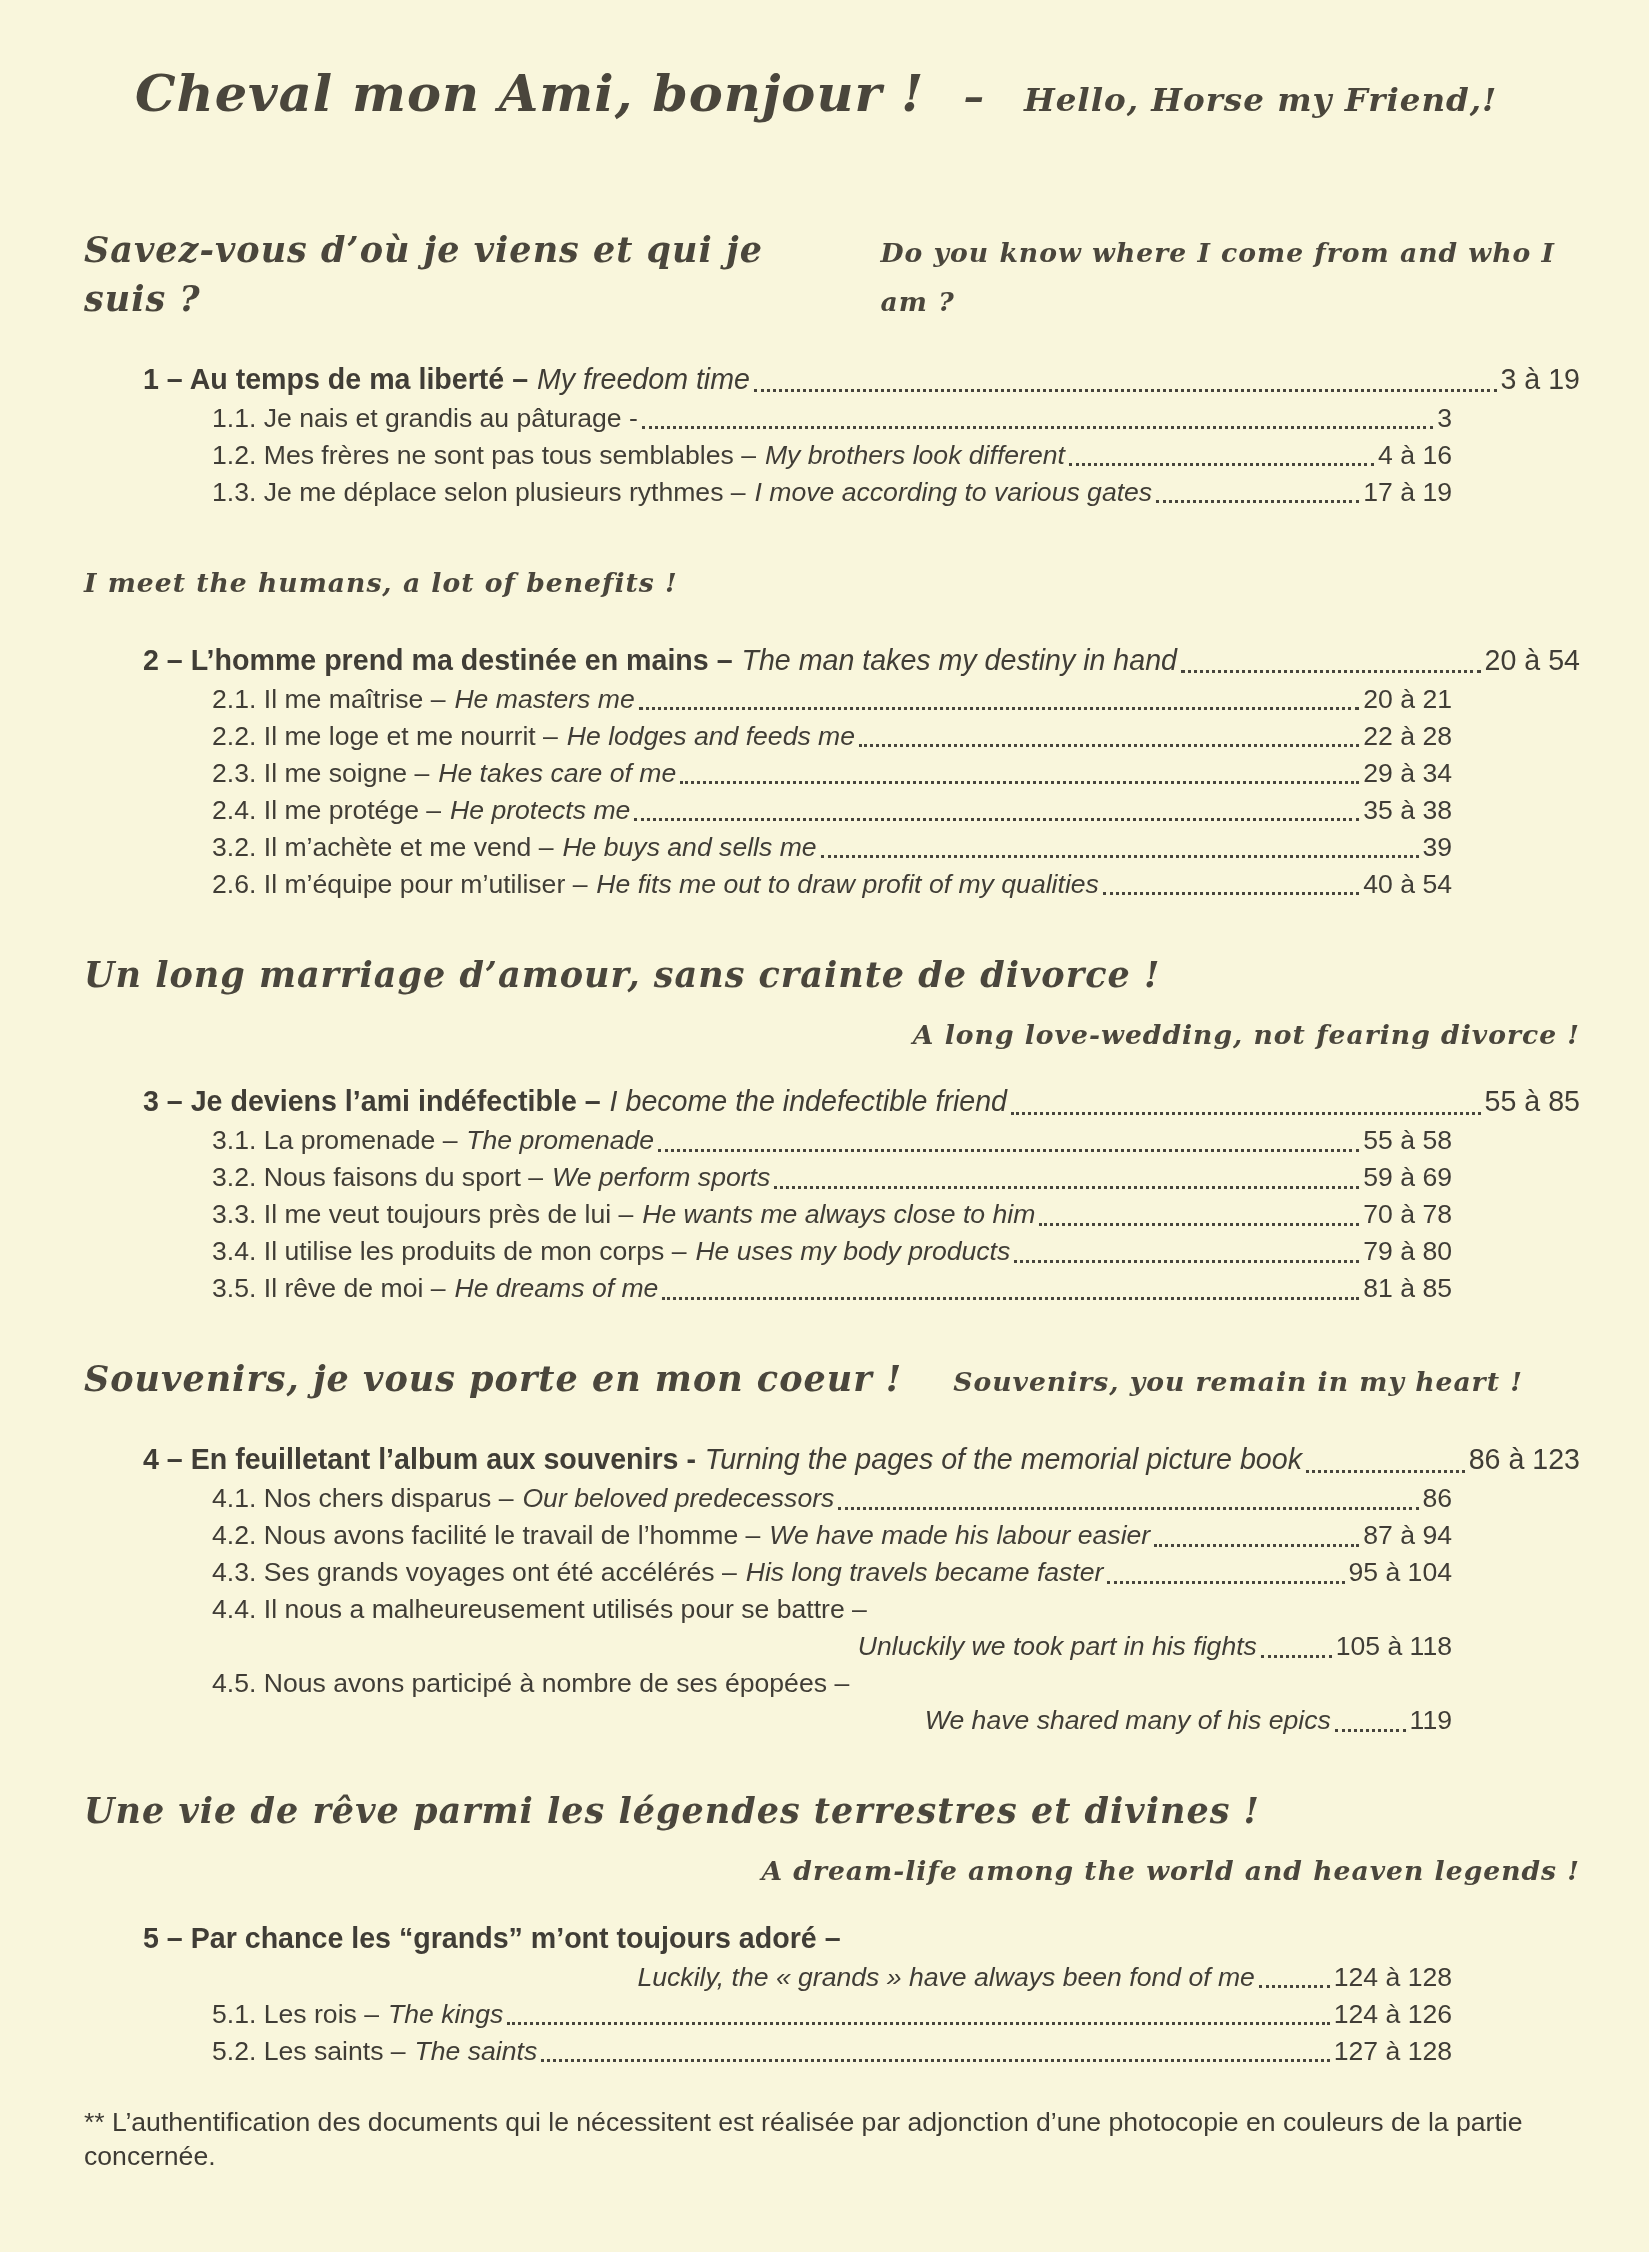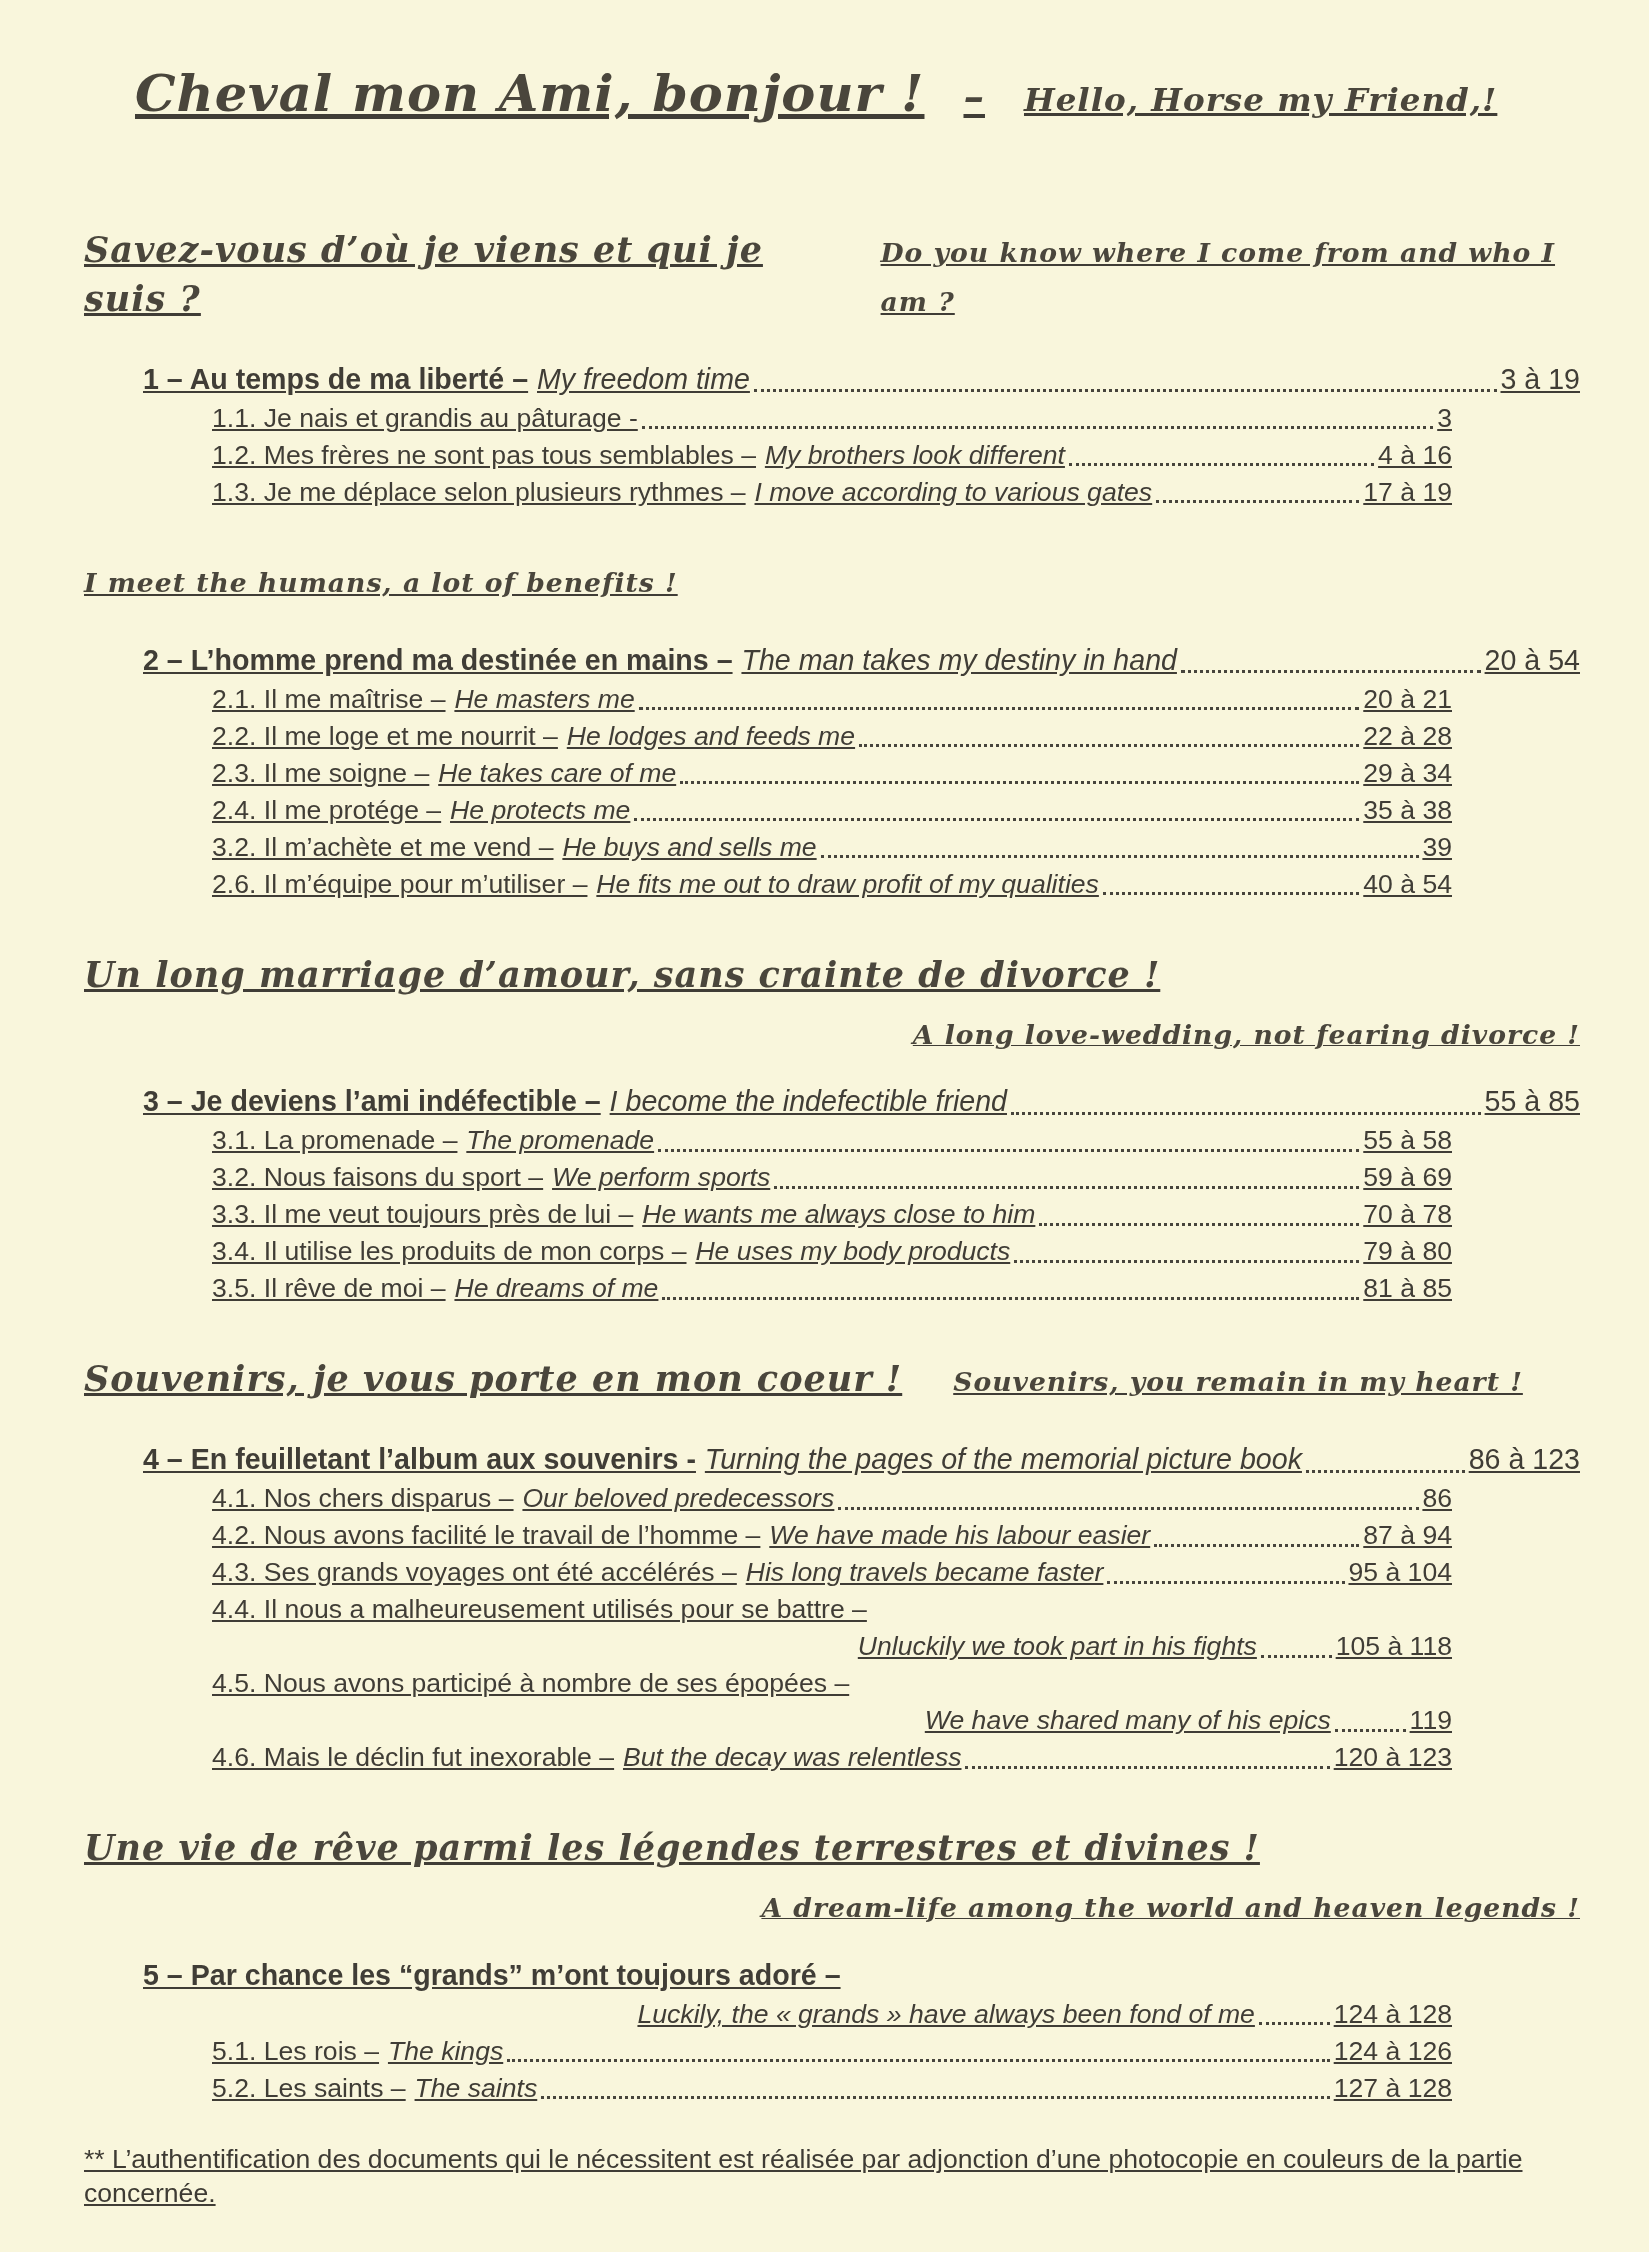--- a/index.html
+++ b/index.html
@@ -7,21 +7,20 @@
     width: 1649px; height: 2253px;
     background: #f9f6dc;
     color: #403d36;
     font-family: "Liberation Sans", sans-serif;
     overflow: hidden;
   }
   .page {
     box-sizing: border-box;
     width: 100%; height: 100%;
     padding: 59px 69px 0 84px;
-    text-decoration: underline;
   }
   
   .script {
     font-family: "DejaVu Serif", serif;
     font-style: italic;
     font-weight: bold;
     color: #4a463c;
     letter-spacing: 1px;
   }
   .title-row { padding-left: 51px; display: flex; align-items: baseline; gap: 39px; line-height: 69px; }
@@ -236,26 +235,20 @@
       </div>
 
       <div class="row it-row">
         <span class="fr-part">4.5. Nous avons participé à nombre de ses épopées –</span>
       </div>
       <div class="row it-row wrap-tail">
         <span class="en-part">We have shared many of his epics</span>
         <span class="dots-short"></span>
         <span class="pages">119</span>
       </div>
-      <div class="row it-row">
-        <span class="fr-part">4.6. Mais le déclin fut inexorable –</span>
-        <span class="en-part">But the decay was relentless</span>
-        <span class="dots"></span>
-        <span class="pages">120 à 123</span>
-      </div>
     </div>
   </section>
 
   <section>
     <div class="shead">
       <span class="script shead-fr">Une vie de rêve parmi les légendes terrestres et divines !</span>
     </div>
     <div class="shead-right">
       <span class="script shead-en">A dream-life among the world and heaven legends !</span>
     </div>

